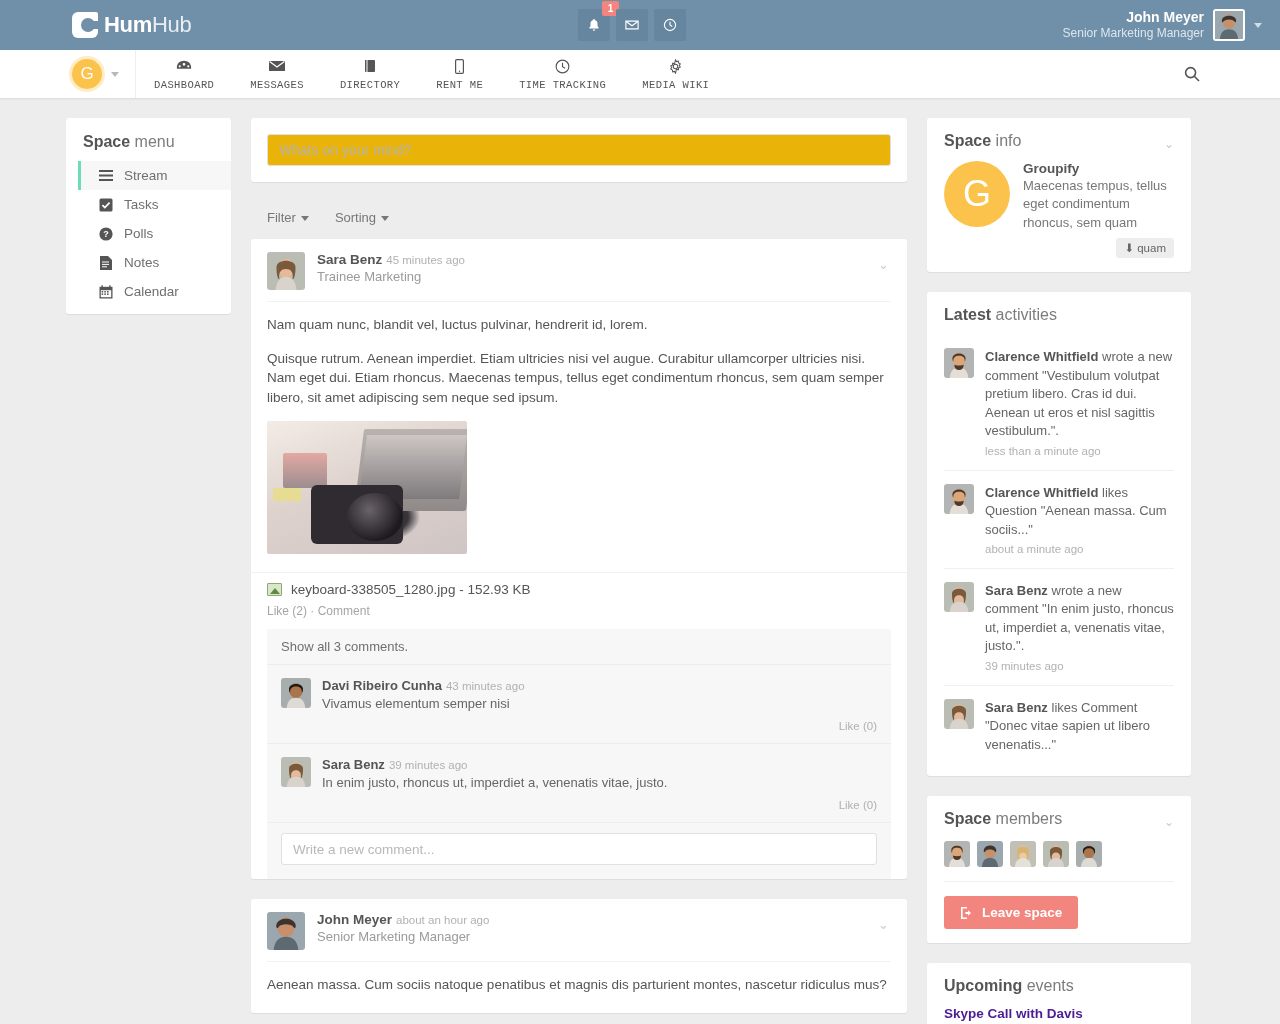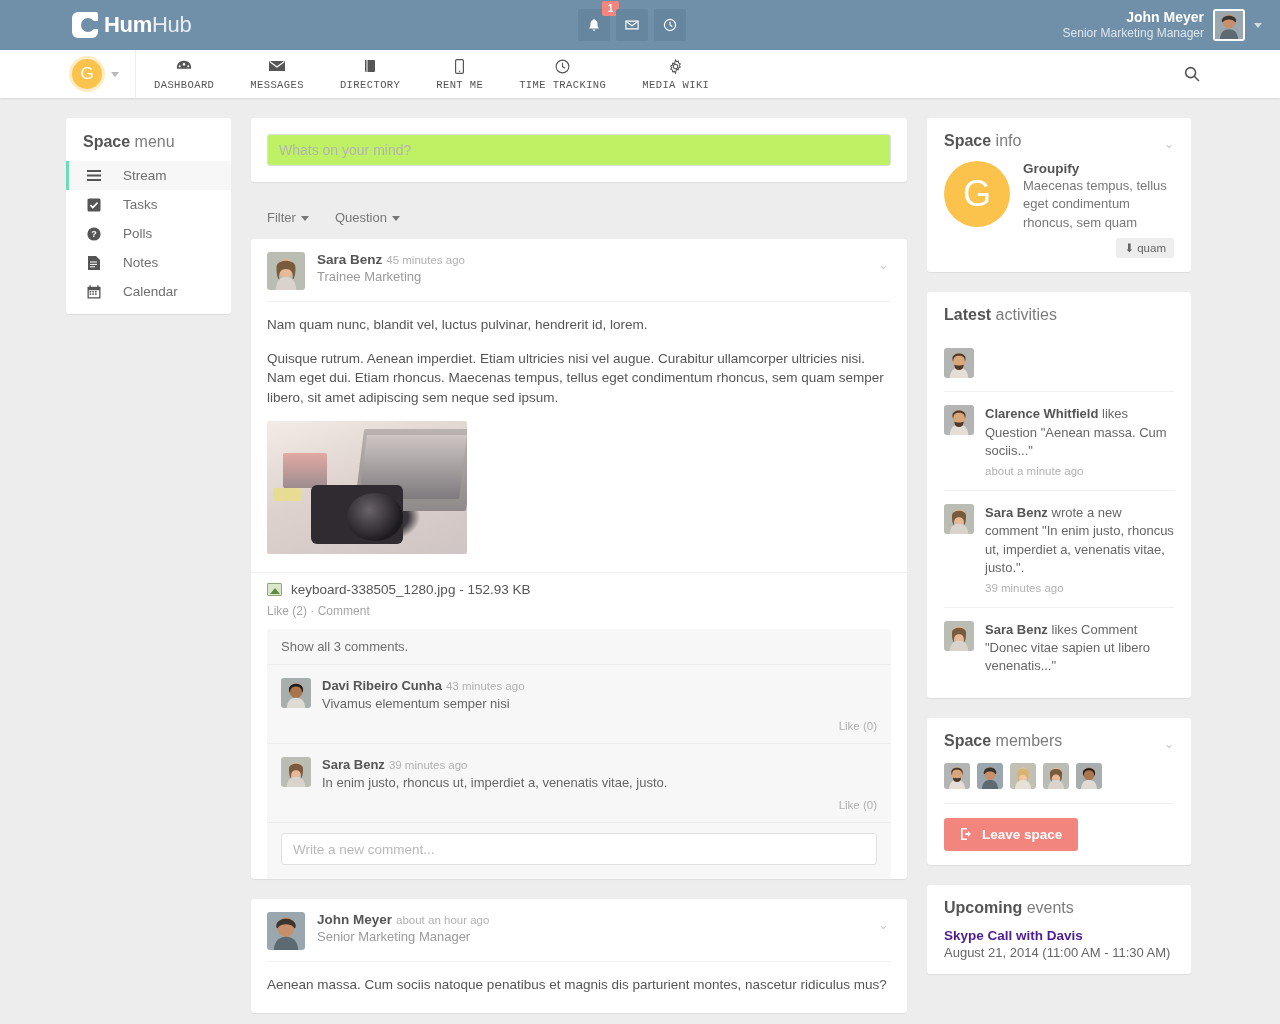--- a/index.html
+++ b/index.html
@@ -113,33 +113,34 @@
   .panel-title .lt { font-weight: normal; color: #7c7c7c; }
   .collapse-caret {
     position: absolute; right: 0; top: 5px; color: #c9c9c9; font-size: 12px; cursor: pointer;
   }
 
   
   .menu-head { padding: 15px 17px 10px; font-size: 16px; }
   .menu-head b { color: #555; } .menu-head span { color: #7c7c7c; }
   .menu-list { padding-bottom: 8px; }
   .menu-item {
-    display: flex; align-items: center; gap: 22px;
+    display: flex; align-items: center; gap: 11px;
     padding: 7px 17px; color: #6f6f6f; font-size: 13.5px; cursor: pointer;
     border-left: 3px solid transparent;
+    margin-left: 12px;
   }
   .menu-item.active { background: #f7f7f7; border-left-color: #6edcba; }
   .menu-item .mi { width: 15px; display: flex; justify-content: center; color: #555; }
 
   
   .postbox { padding: 16px 16px; }
   .postinput {
     width: 100%; height: 32px; border: 1px solid #dfdfdf; border-radius: 3px;
     padding: 6px 11px; font-family: inherit; font-size: 14px; color: #555;
-    outline: none; background: #bef264;
+    outline: none; background: #eab308;
   }
   .postinput::placeholder { color: #b3b3b3; }
 
   .filterbar { display: flex; gap: 26px; padding: 8px 16px 14px; }
   .filterbtn { font-size: 13px; color: #777; cursor: pointer; }
   .filterbtn .cd {
     display: inline-block; margin-left: 5px; width: 0; height: 0;
     border-left: 4px solid transparent; border-right: 4px solid transparent;
     border-top: 5px solid #777; vertical-align: middle;
   }
@@ -452,21 +453,21 @@
   <div class="col-mid">
 
     <div class="panel">
       <div class="postbox">
         <input class="postinput" placeholder="Whats on your mind?" style="">
       </div>
     </div>
 
     <div class="filterbar">
       <div class="filterbtn"><span>Filter</span><span class="cd"></span></div>
-      <div class="filterbtn"><span>Question</span><span class="cd"></span></div>
+      <div class="filterbtn"><span>Sorting</span><span class="cd"></span></div>
     </div>
 
     <div class="panel entry">
       <div class="entry-head">
         <div class="avatar">
           <svg class="ph" viewBox="0 0 40 40">
               <rect width="40" height="40" fill="#b9bdb4"></rect>
               <ellipse cx="20" cy="17" rx="8.5" ry="10" fill="#e8b998"></ellipse>
               <path d="M9 40c1-10 5-14 11-14s10 4 11 14z" fill="#d9d3cc"></path>
               <path d="M10 16c0-9 20-9 20 0 0 7-1 12-3 13 1-8-2-11-7-11s-8 3-7 11c-2-1-3-6-3-13z" fill="#7a5a3c"></path>
@@ -596,20 +597,24 @@
       <div class="act">
         <div class="act-av">
           <svg class="ph" viewBox="0 0 32 32">
               <rect width="32" height="32" fill="#b2b5b3"></rect>
               <ellipse cx="16" cy="13" rx="7" ry="8" fill="#d9a779"></ellipse>
               <path d="M6 32c1-8 4-11 10-11s9 3 10 11z" fill="#e4ded6"></path>
               <path d="M9 11c0-7 14-7 14 0 0 1.5-.3 3-.8 3.3.2-4.5-2.4-6-6.2-6S9.8 9.8 10 14.3C9.3 14 9 12.5 9 11z" fill="#51392a"></path>
               <path d="M11 17.5c0 4 2 6 5 6s5-2 5-6c-1.5 1.5-8.5 1.5-10 0z" fill="#51392a"></path>
             </svg>
         </div>
+        <div>
+          <div class="act-txt"><b>Clarence Whitfield</b><span> wrote a new comment "Vestibulum volutpat pretium libero. Cras id dui. Aenean ut eros et nisl sagittis vestibulum.".</span></div>
+          <div class="act-time">less than a minute ago</div>
+        </div>
       </div>
 
       <div class="act">
         <div class="act-av">
           <svg class="ph" viewBox="0 0 32 32">
               <rect width="32" height="32" fill="#b2b5b3"></rect>
               <ellipse cx="16" cy="13" rx="7" ry="8" fill="#d9a779"></ellipse>
               <path d="M6 32c1-8 4-11 10-11s9 3 10 11z" fill="#e4ded6"></path>
               <path d="M9 11c0-7 14-7 14 0 0 1.5-.3 3-.8 3.3.2-4.5-2.4-6-6.2-6S9.8 9.8 10 14.3C9.3 14 9 12.5 9 11z" fill="#51392a"></path>
               <path d="M11 17.5c0 4 2 6 5 6s5-2 5-6c-1.5 1.5-8.5 1.5-10 0z" fill="#51392a"></path>

